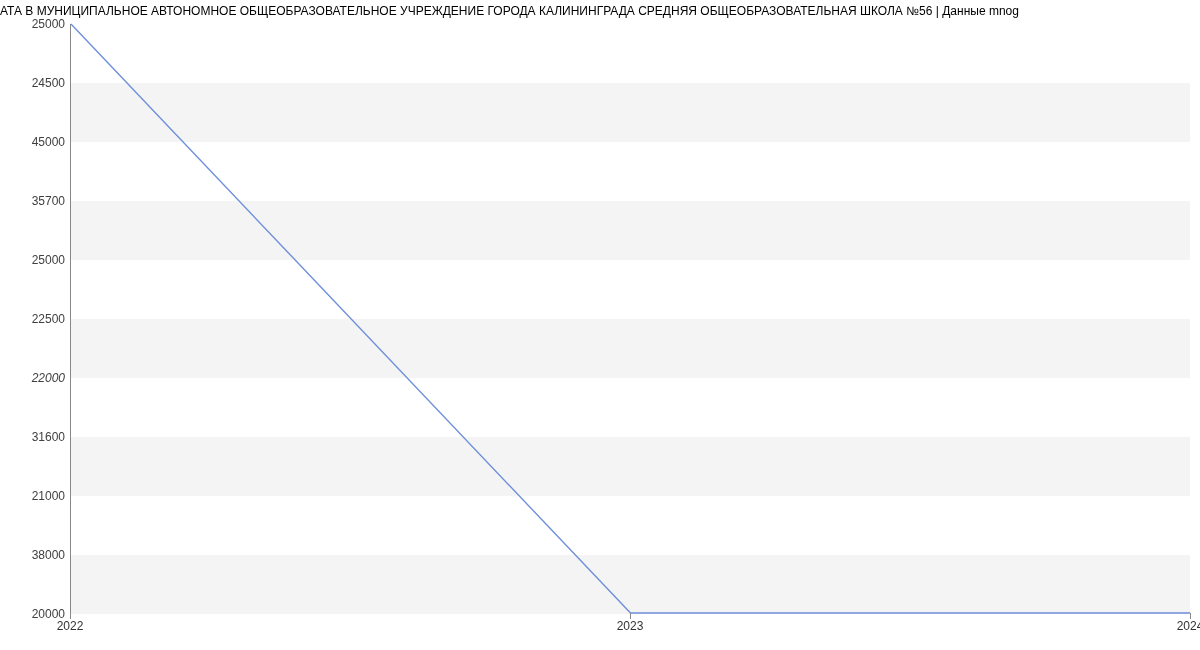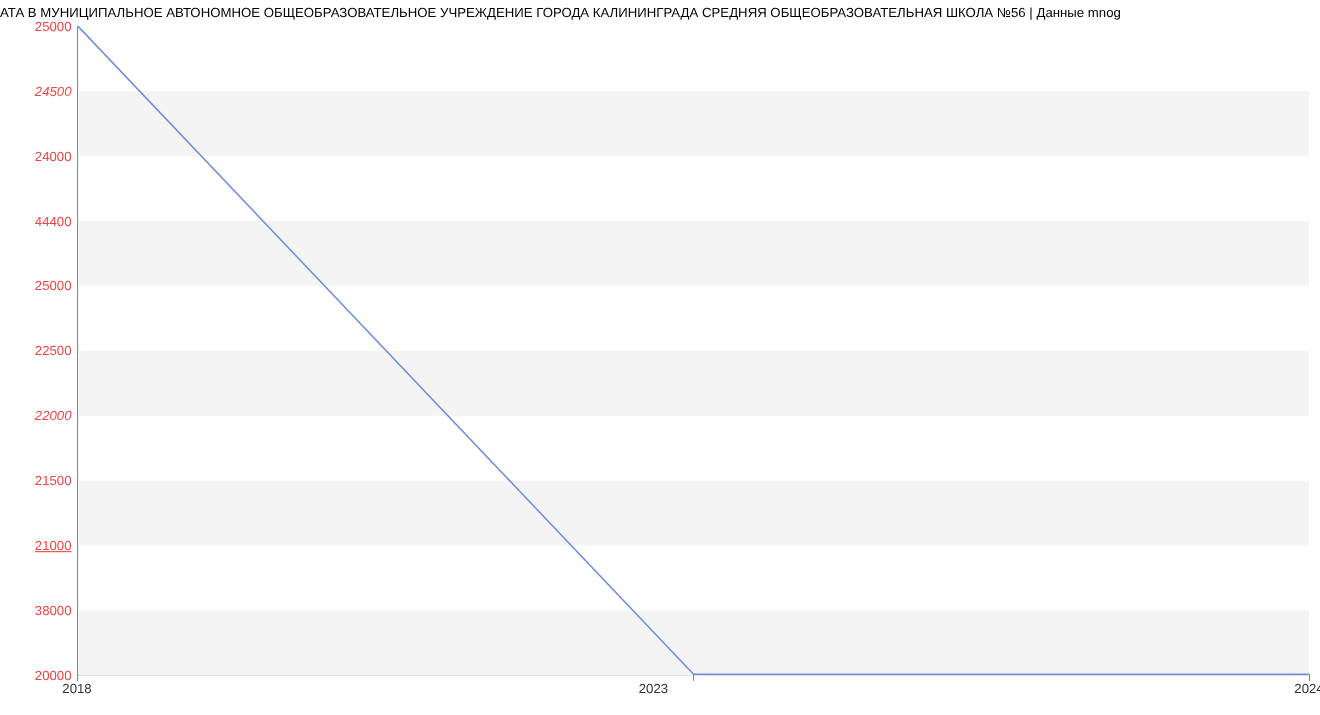--- a/index.html
+++ b/index.html
@@ -39,21 +39,21 @@
     left: 0;
     width: 100%;
     background: #f4f4f4;
   }
   .y-tick-label {
     position: absolute;
     right: 1135px;
     width: 55px;
     text-align: right;
     font-size: 12px;
-    color: #ef4444;
+    color: #404040;
     transform: translateY(-50%);
   }
   .x-tick-label {
     position: absolute;
     top: 595px;
     font-size: 12px;
     color: #333;
     transform: translateX(-50%);
   }
   .x-tick-mark {
@@ -88,28 +88,28 @@
       <div class="band" style="top: 413px; height: 59px;"></div>
       <div class="band" style="top: 295px; height: 59px;"></div>
       <div class="band" style="top: 177px; height: 59px;"></div>
       <div class="band" style="top: 59px; height: 59px;"></div>
       <svg class="line-layer" preserveAspectRatio="none" viewBox="0 0 1120 590">
       <polyline class="series-line" points="0,0 560,590 1120,590"></polyline>
     </svg>
   </div>
 <div class="y-tick-label" style="top: 590px;">20000</div>
     <div class="y-tick-label" style="top: 531px;">38000</div>
-    <div class="y-tick-label" style="top: 472px; text-decoration: underline;">21000</div>
-    <div class="y-tick-label" style="top: 413px;">21500</div>
+    <div class="y-tick-label" style="top: 472px;">21000</div>
+    <div class="y-tick-label" style="top: 413px;">31600</div>
     <div class="y-tick-label" style="top: 354px; font-style: italic;">22000</div>
     <div class="y-tick-label" style="top: 295px;">22500</div>
     <div class="y-tick-label" style="top: 236px;">25000</div>
-    <div class="y-tick-label" style="top: 177px;">44400</div>
-    <div class="y-tick-label" style="top: 118px;">24000</div>
-    <div class="y-tick-label" style="top: 59px; font-style: italic;">24500</div>
+    <div class="y-tick-label" style="top: 177px;">35700</div>
+    <div class="y-tick-label" style="top: 118px;">45000</div>
+    <div class="y-tick-label" style="top: 59px;">24500</div>
     <div class="y-tick-label" style="top: 0px;">25000</div>
     <div class="x-tick-mark" style="left: 70px;"></div>
-    <div class="x-tick-label" style="left: 70px;">2018</div>
+    <div class="x-tick-label" style="left: 70px;">2022</div>
     <div class="x-tick-mark" style="left: 630px;"></div>
-    <div class="x-tick-label" style="left: 594px;">2023</div>
+    <div class="x-tick-label" style="left: 630px;">2023</div>
     <div class="x-tick-mark" style="left: 1190px;"></div>
     <div class="x-tick-label" style="left: 1190px;">2024</div>
   </div>
 
 </body></html>

